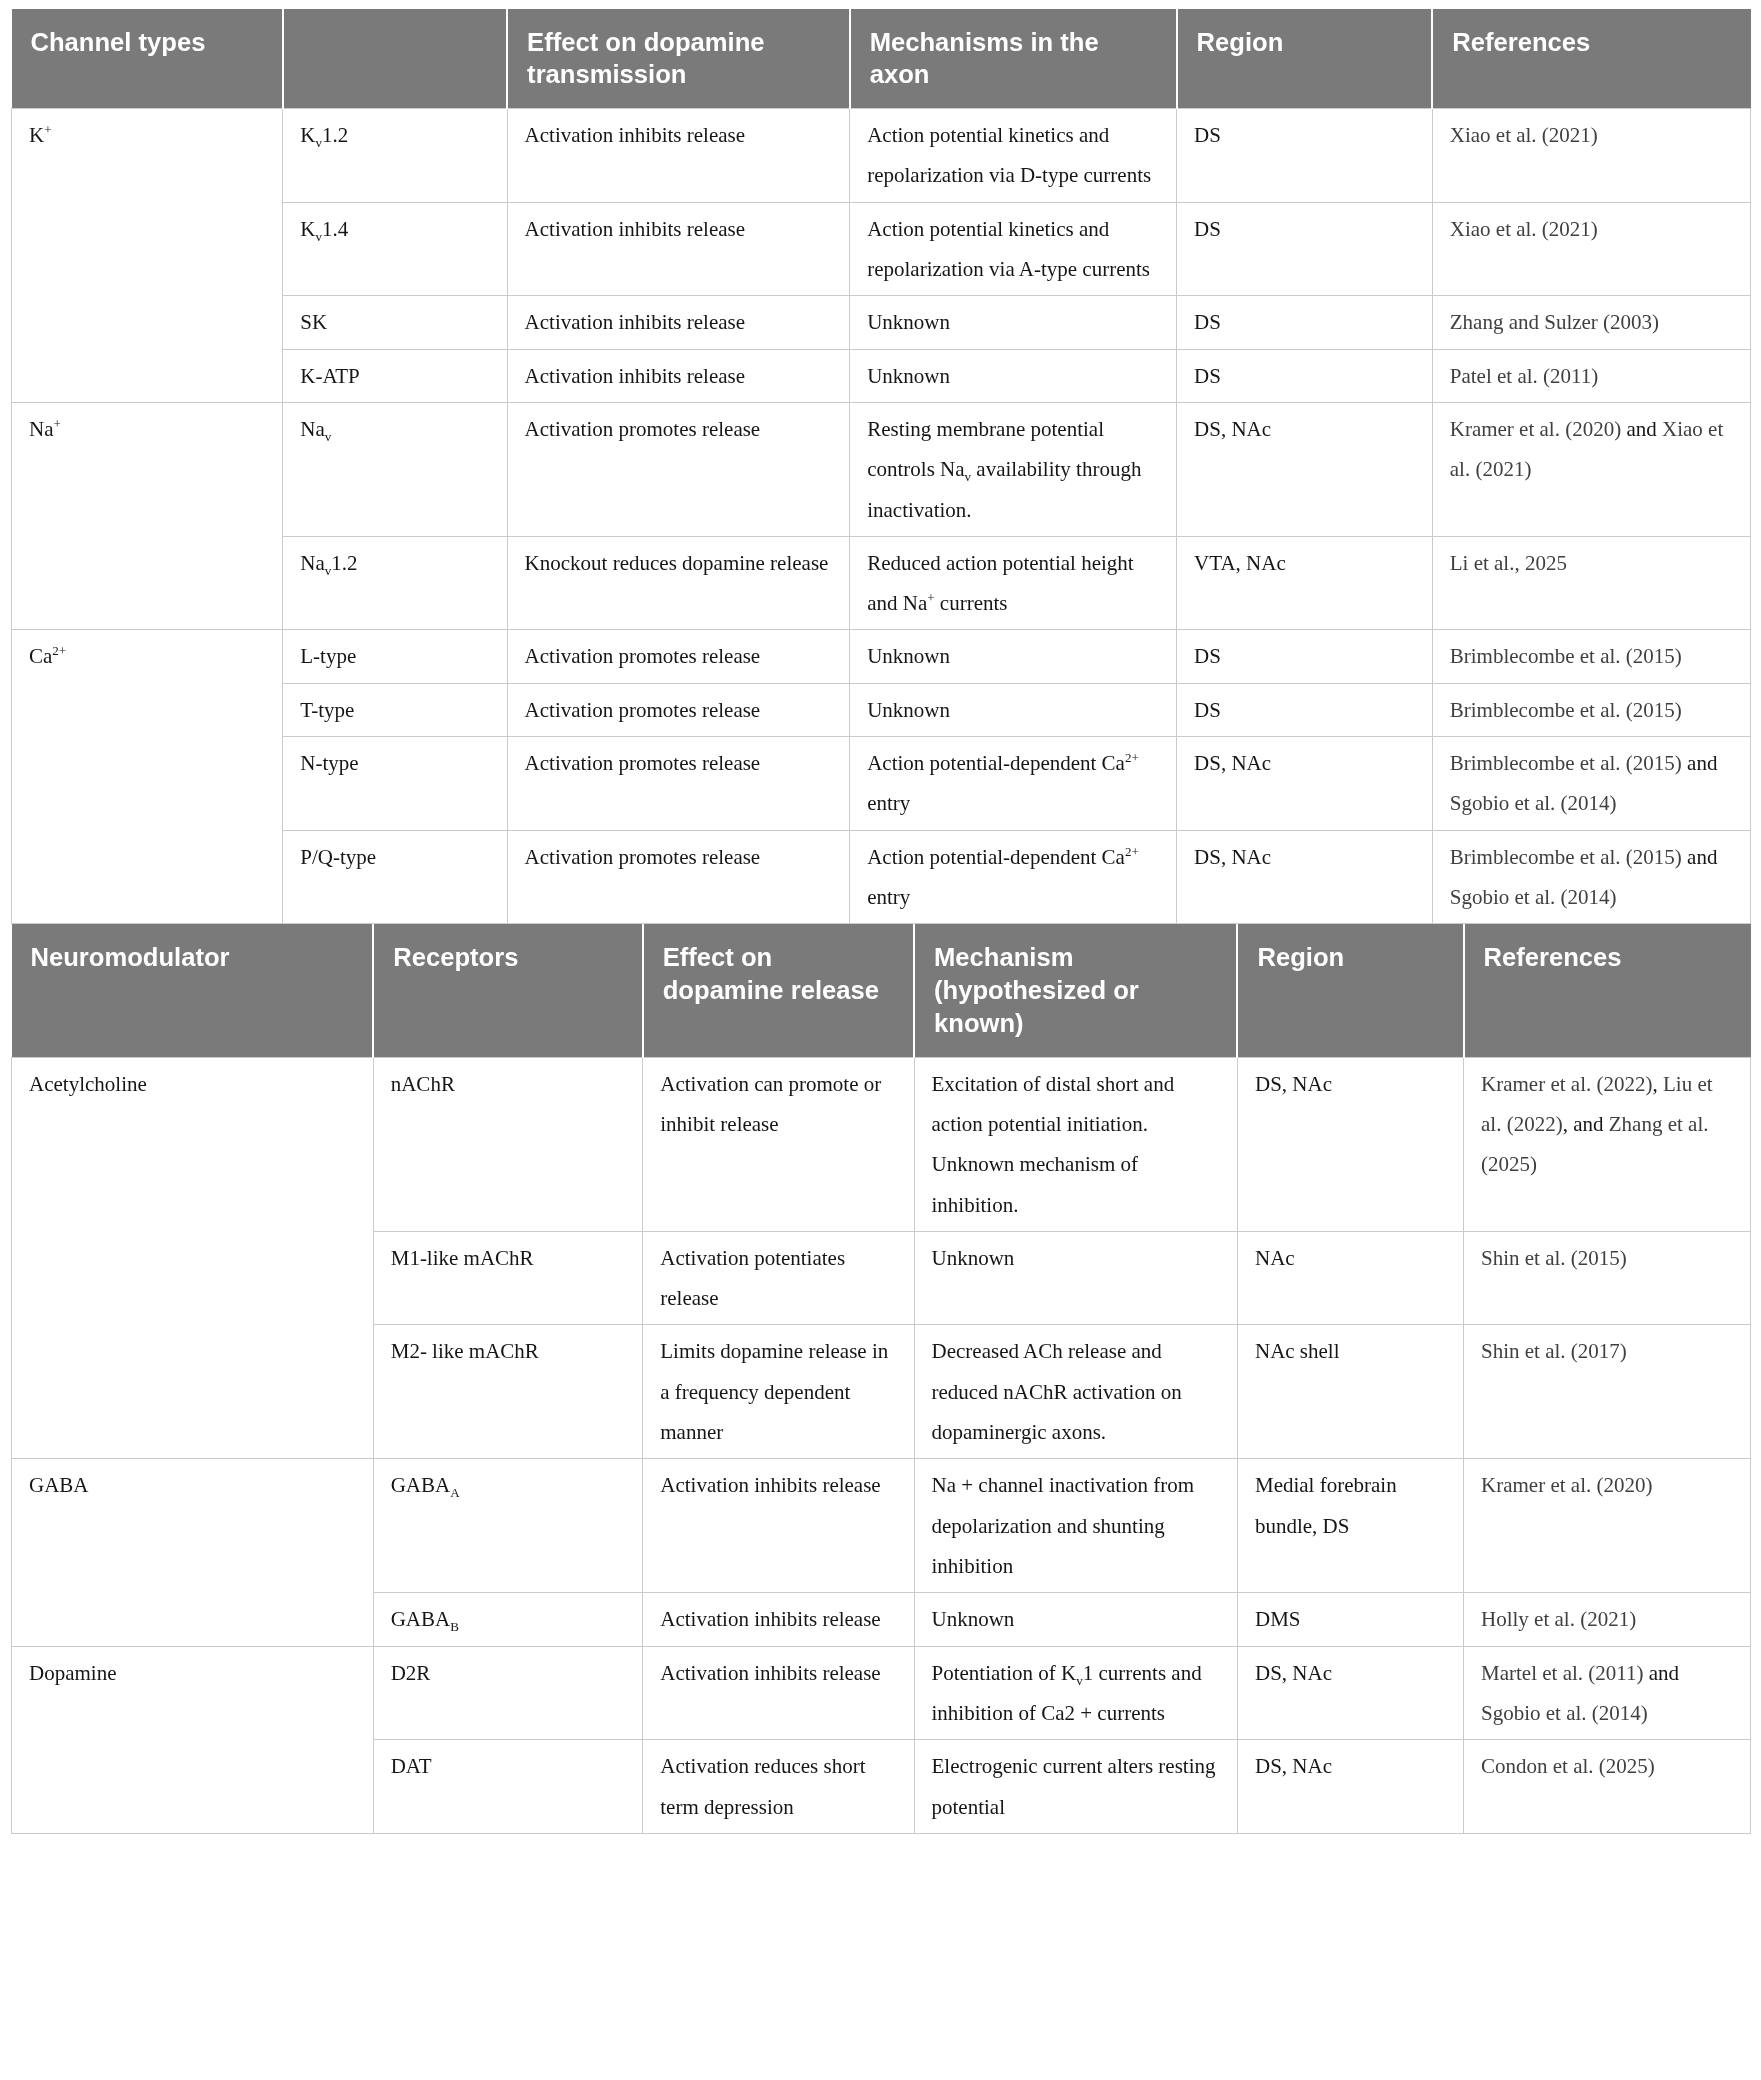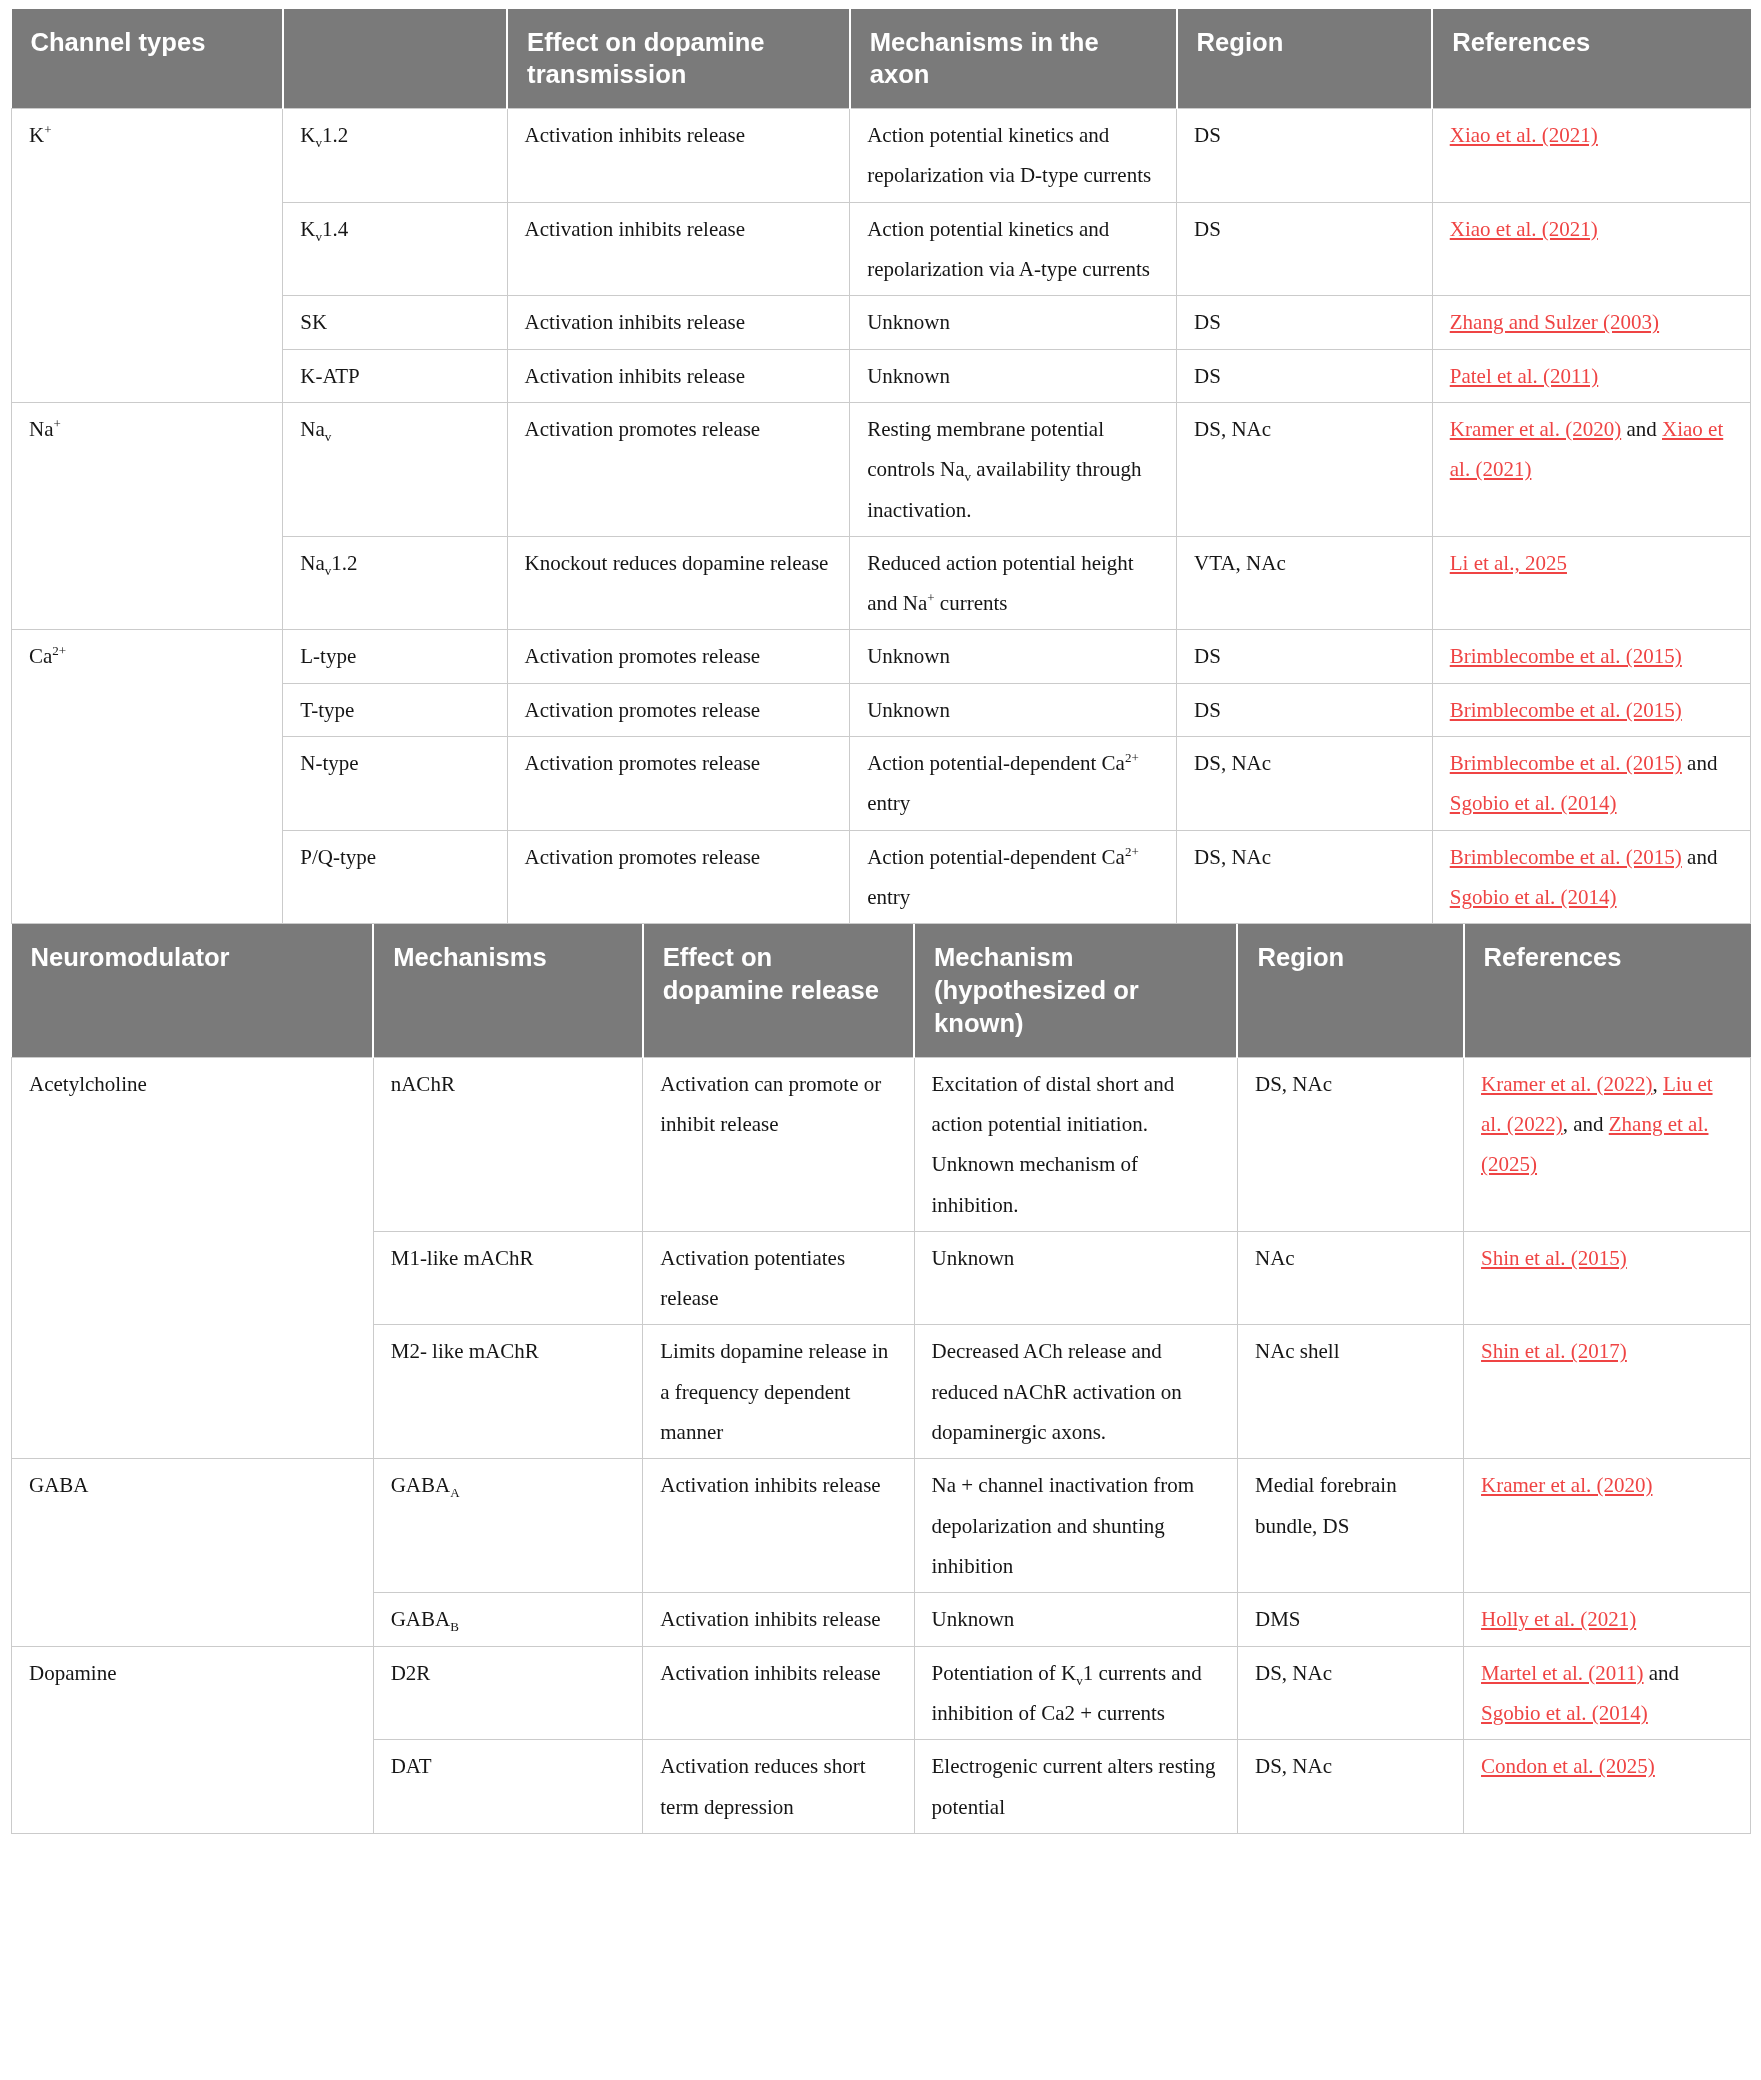--- a/index.html
+++ b/index.html
@@ -32,21 +32,21 @@
     border: 0.9px solid #cbcbcb;
     vertical-align: top;
     font-size: 21px;
     line-height: 1.92;
     padding: 6px 13.6px 6px 17px;
     color: #161616;
   }
 
   sub, sup { font-size: 0.62em; line-height: 0; }
 
-  .ref-link { color: #ef4444; cursor: pointer; text-decoration: underline; }
+  .ref-link { color: #404040; cursor: pointer; }
 
   .t2 { }
 
   .footnote {
     font-size: 18px;
     line-height: 1.4;
     margin: 10.2px 0 0 0.9px;
     color: #111111;
   }
 </style>
@@ -156,21 +156,21 @@
       <col style="width:20.8%">
       <col style="width:15.5%">
       <col style="width:15.6%">
       <col style="width:18.6%">
       <col style="width:13.0%">
       <col style="width:16.5%">
     </colgroup>
     <thead>
       <tr>
         <th>Neuromodulator</th>
-        <th>Mechanisms</th>
+        <th>Receptors</th>
         <th>Effect on dopamine release</th>
         <th>Mechanism (hypothesized or known)</th>
         <th>Region</th>
         <th>References</th>
       </tr>
     </thead>
     <tbody>
       <tr>
         <td rowspan="3" class="group">Acetylcholine</td>
         <td><span>nAChR</span></td>

